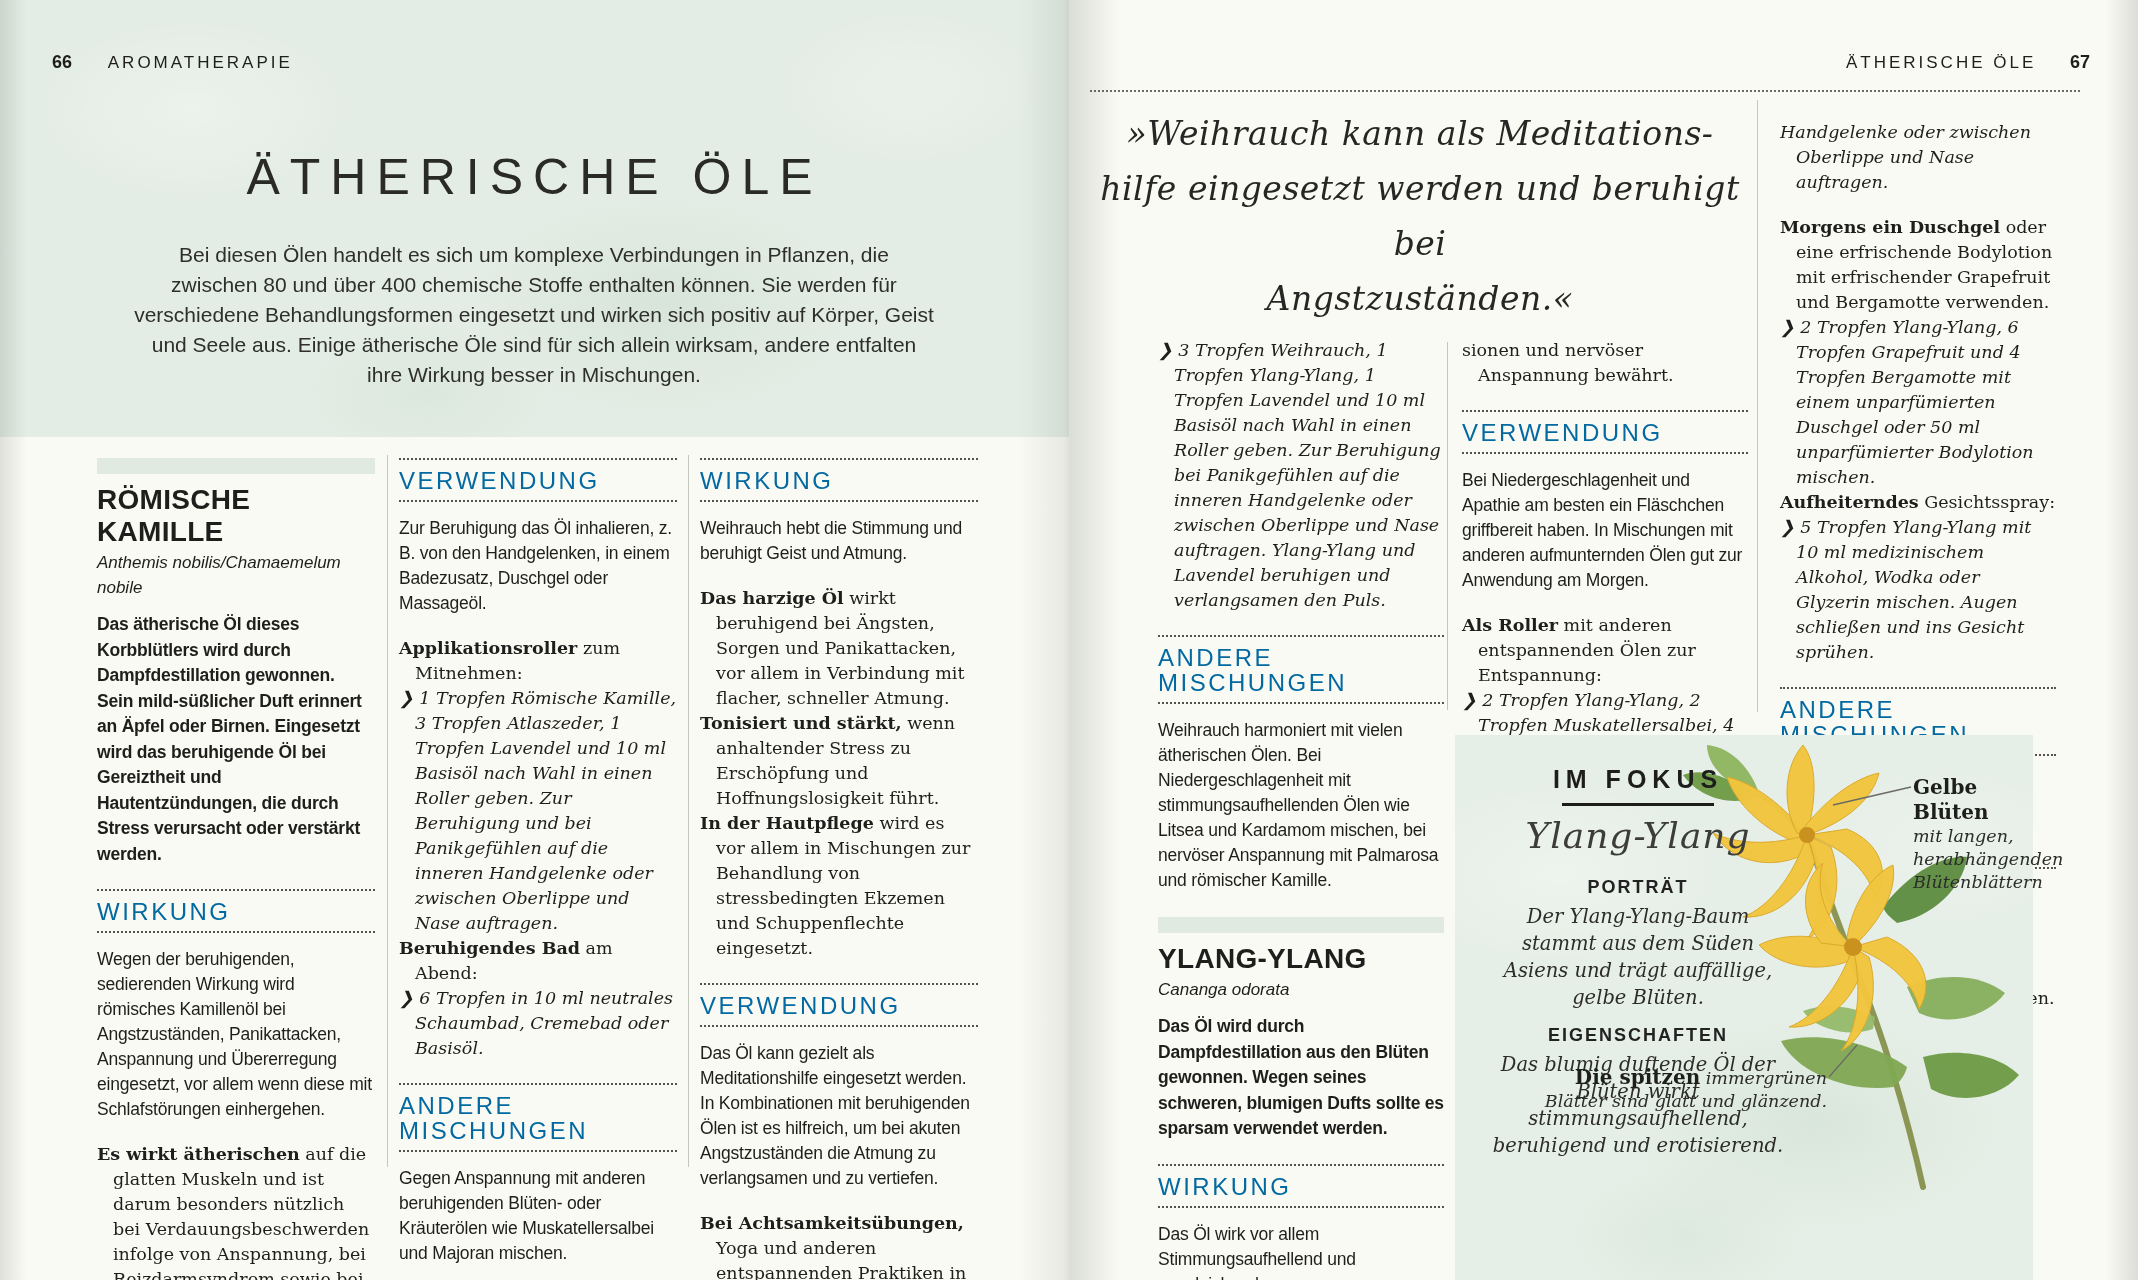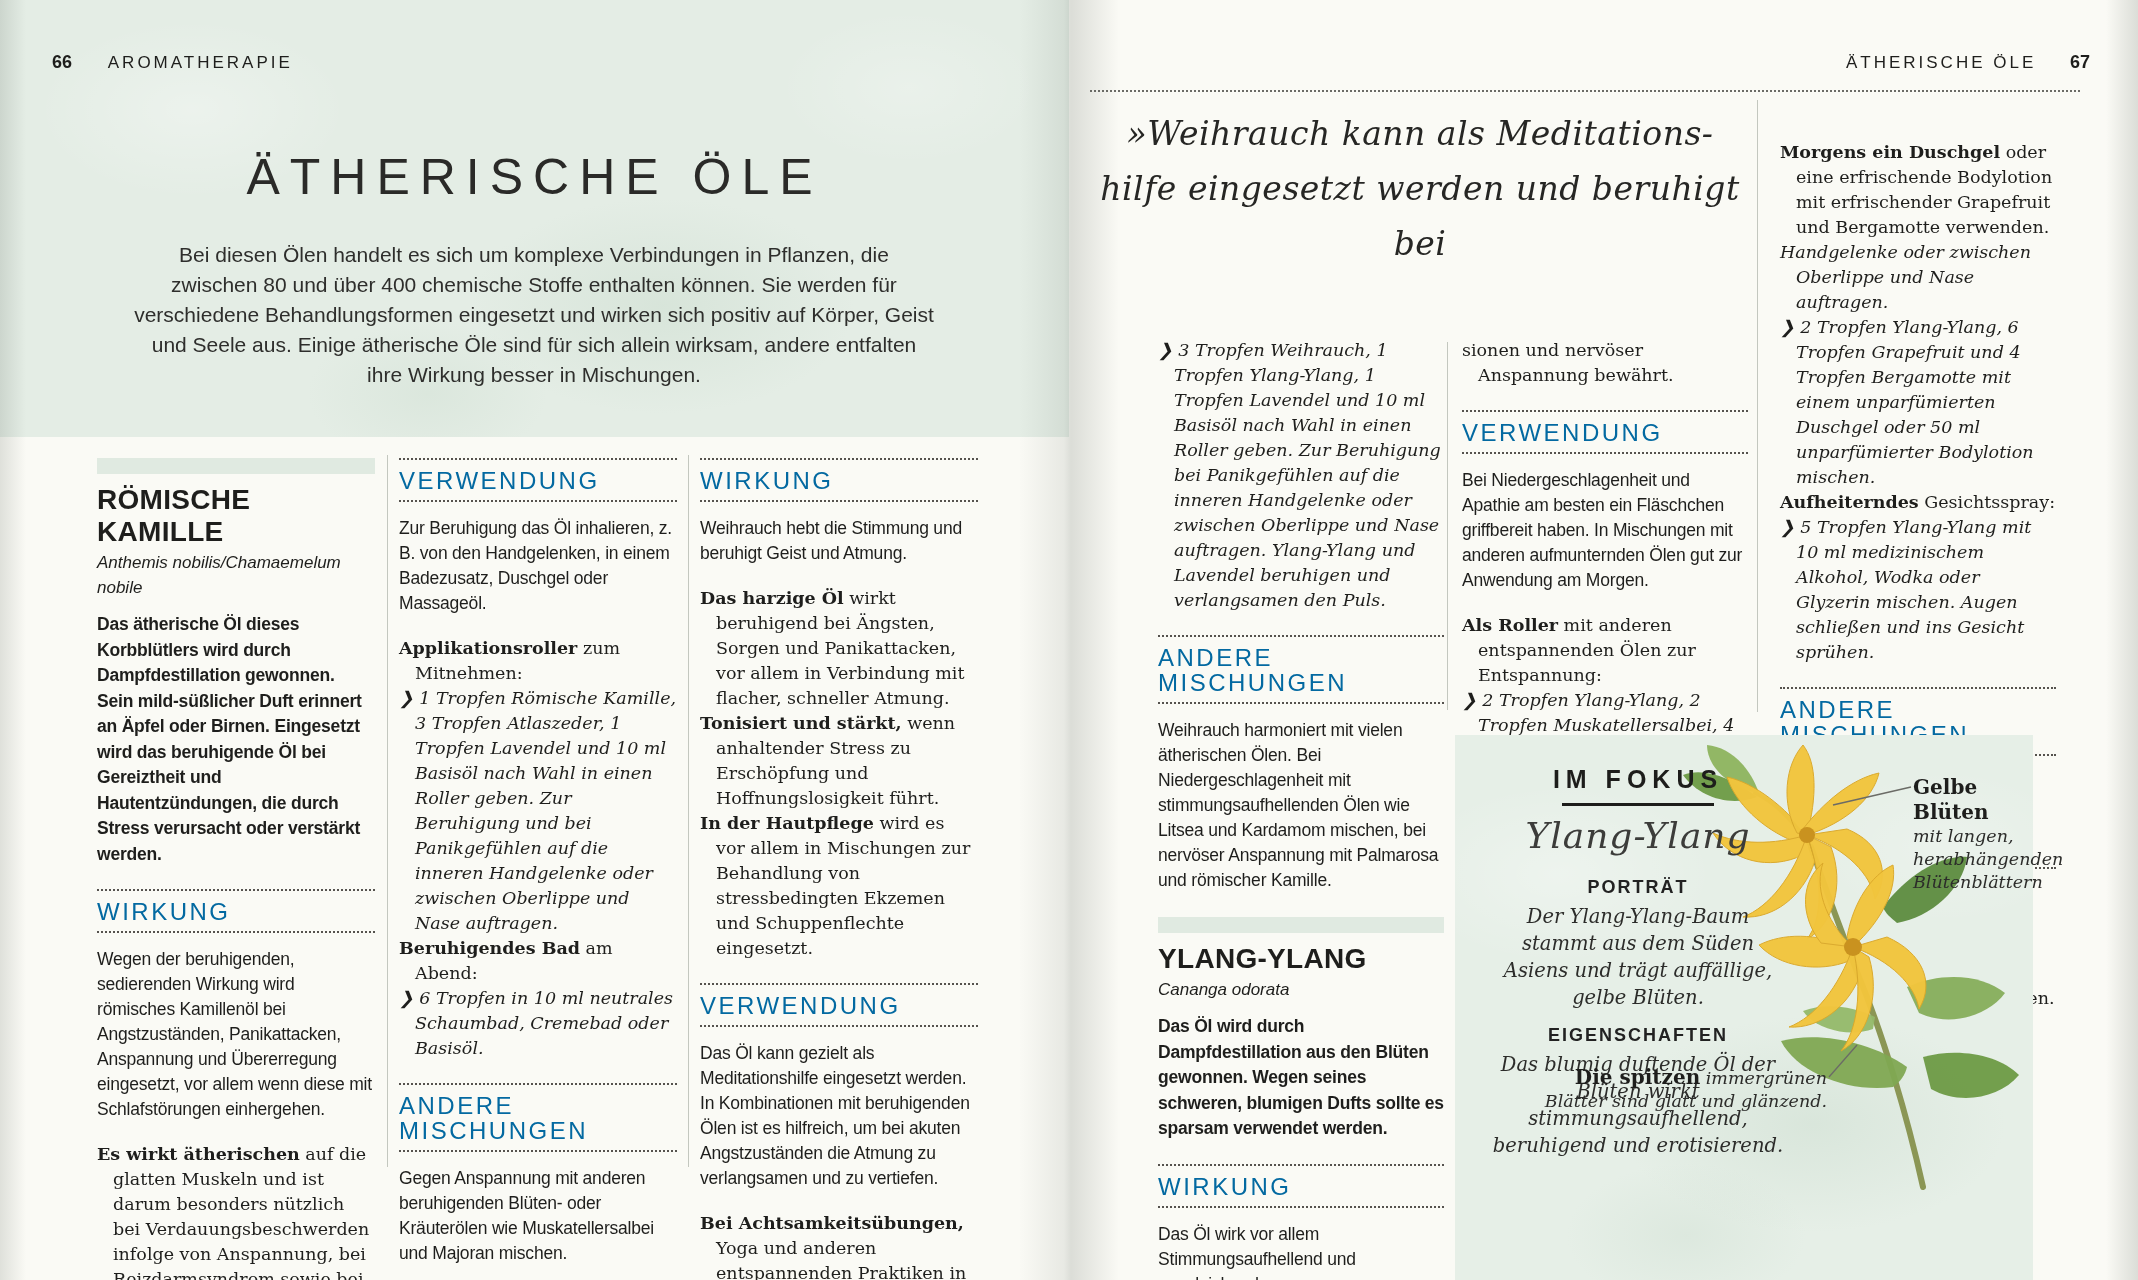--- a/index.html
+++ b/index.html
@@ -142,20 +142,21 @@
   <div id="top-dotted" class="abs"></div>
 
   <div class="abs page-head" style="left:1600px;width:490px;text-align:right;">
     <span>ÄTHERISCHE ÖLE</span>
     <span class="page-num" style="margin-left:26px;">67</span>
   </div>
 
   <div id="quote" class="abs">
     <div>»Weihrauch kann als Meditations-</div>
     <div>hilfe eingesetzt werden und beruhigt bei</div>
+    <div>Angstzuständen.«</div>
   </div>
 
   <div class="abs vsep" style="left:1447px;top:342px;height:368px;"></div>
   <div class="abs vsep" style="left:1757px;top:100px;height:612px;"></div>
 
   <div class="abs col" style="left:1158px;top:338px;width:286px;">
     <p class="bf serif recipe">❯ 3 Tropfen Weihrauch, 1 Tropfen Ylang-Ylang, 1 Tropfen Lavendel und 10 ml Basisöl nach Wahl in einen Roller geben. Zur Beruhigung bei Panikgefühlen auf die inneren Handgelenke oder zwischen Oberlippe und Nase auftragen. Ylang-Ylang und Lavendel beruhigen und verlangsamen den Puls.</p>
     <div class="shead sans">ANDERE MISCHUNGEN</div>
     <p class="bs sans">Weihrauch harmoniert mit vielen ätherischen Ölen. Bei Niedergeschlagenheit mit stimmungsaufhellenden Ölen wie Litsea und Kardamom mischen, bei nervöser Anspannung mit Palmarosa und römischer Kamille.</p>
     <div class="strip gap2"></div>
@@ -169,22 +170,22 @@
 
   <div class="abs col" style="left:1462px;top:338px;width:286px;">
     <p class="bf serif hang">sionen und nervöser Anspannung bewährt.</p>
     <div class="shead sans">VERWENDUNG</div>
     <p class="bs sans">Bei Niedergeschlagenheit und Apathie am besten ein Fläschchen griffbereit haben. In Mischungen mit anderen aufmunternden Ölen gut zur Anwendung am Morgen.</p>
     <p class="bf serif hang gap"><span class="lead">Als Roller</span><span> mit anderen entspannenden Ölen zur Entspannung:</span></p>
     <p class="bf serif recipe">❯ 2 Tropfen Ylang-Ylang, 2 Tropfen Muskatellersalbei, 4 Tropfen Lavendel und 10 ml Basisöl in einen kleinen Roller geben. Bei Anspannung, Unruhe und Herzrasen etwas Öl auf die inneren</p>
   </div>
 
   <div class="abs col" style="left:1780px;top:120px;width:276px;">
+    <p class="bf serif recipe" style="font-style:italic;">Handgelenke oder zwischen Oberlippe und Nase auftragen.</p>
     <p class="bf serif hang gap"><span class="lead">Morgens ein Duschgel</span><span> oder eine erfrischende Bodylotion mit erfrischender Grapefruit und Bergamotte verwenden.</span></p>
-    <p class="bf serif recipe" style="font-style:italic;">Handgelenke oder zwischen Oberlippe und Nase auftragen.</p>
     <p class="bf serif recipe">❯ 2 Tropfen Ylang-Ylang, 6 Tropfen Grapefruit und 4 Tropfen Bergamotte mit einem unparfümierten Duschgel oder 50 ml unparfümierter Bodylotion mischen.</p>
     <p class="bf serif hang"><span class="lead">Aufheiterndes</span><span> Gesichtsspray:</span></p>
     <p class="bf serif recipe">❯ 5 Tropfen Ylang-Ylang mit 10 ml medizinischem Alkohol, Wodka oder Glyzerin mischen. Augen schließen und ins Gesicht sprühen.</p>
     <div class="shead sans">ANDERE MISCHUNGEN</div>
     <p class="bs sans">Zur Beruhigung des Geists kann Ylang-Ylang auch mit Majoran gemischt werden.</p>
     <div class="warn-head sans">WARNHINWEIS</div>
     <p class="bf serif hang">Sparsam verwenden. Der intensive Duft kann bei empfindlichen Menschen Kopfschmerzen verursachen.</p>
   </div>
 
   <div id="fokus-box" class="abs tex">

